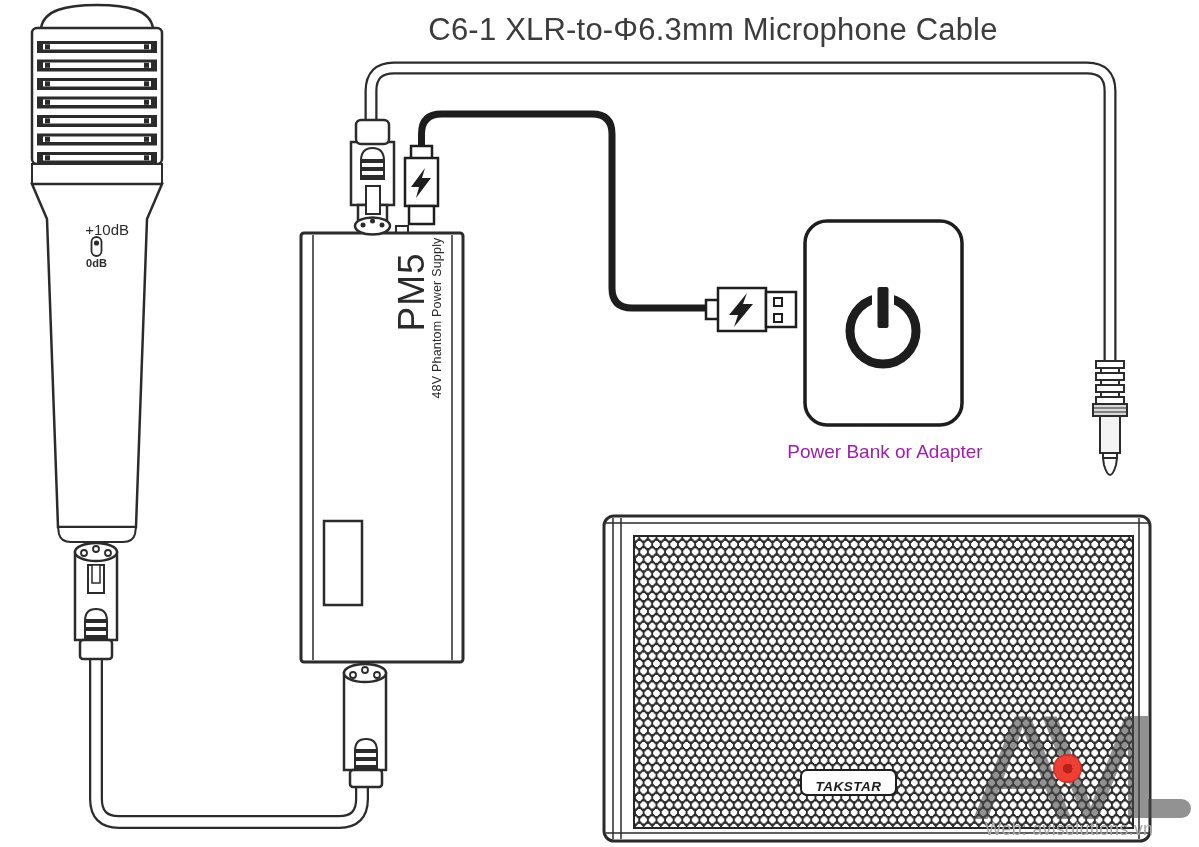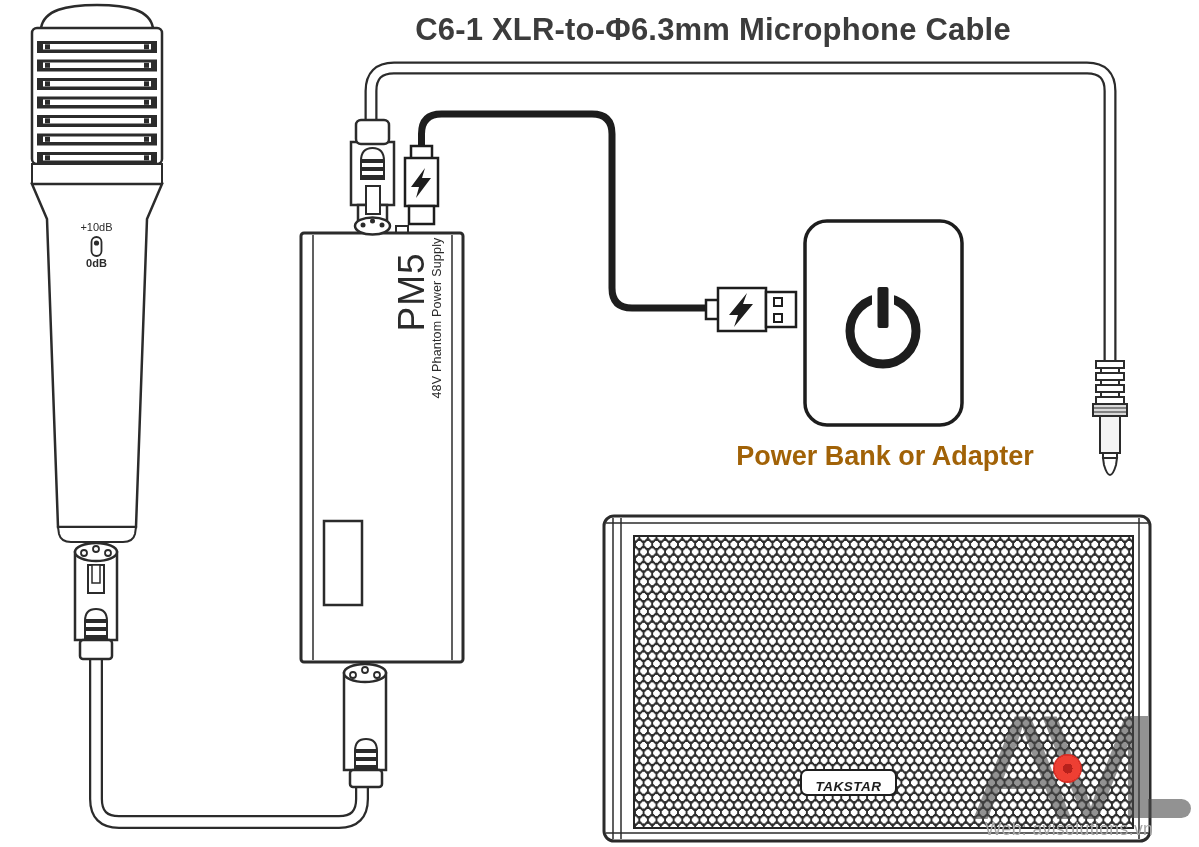--- a/index.html
+++ b/index.html
@@ -1,29 +1,29 @@
 <!DOCTYPE html>
 <html><head>
 <meta charset="utf-8">
 <style>
   html,body{margin:0;padding:0;background:#fff;}
   #canvas{position:relative;width:1199px;height:847px;background:#fff;overflow:hidden;
           font-family:"Liberation Sans","DejaVu Sans",sans-serif;}
   #art{position:absolute;left:0;top:0;}
   .ov{position:absolute;}
-  #title{left:363px;top:12px;width:700px;text-align:center;font-size:31px;font-weight:700;
+  #title{left:363px;top:12px;width:700px;text-align:center;font-size:31px;font-weight:400;
          color:#3c3c3c;letter-spacing:.2px;}
-  #gain-high{left:64px;top:221px;width:65px;text-align:center;font-size:11px;color:#2b2b2b;}
+  #gain-high{left:64px;top:221px;width:65px;text-align:right;font-size:15px;color:#2b2b2b;}
   #gain-low{left:64px;top:257px;width:65px;text-align:center;font-size:11px;color:#2b2b2b;font-weight:bold;}
   #pm5-model{left:312px;top:269px;width:200px;height:46px;line-height:46px;text-align:center;
              transform:rotate(-90deg);font-size:37px;font-weight:500;color:#2b2b2b;letter-spacing:1px;}
   #pm5-desc{left:337px;top:310px;width:200px;height:16px;line-height:16px;text-align:center;
             transform:rotate(-90deg);font-size:12.5px;color:#2b2b2b;letter-spacing:.2px;}
-  #power-label{left:707px;top:441px;width:356px;text-align:center;font-size:27px;
-               font-weight:700;color:#a16207;}
+  #power-label{left:707px;top:441px;width:356px;text-align:center;font-size:19px;
+               font-weight:400;color:#a21caf;}
   #mesh{left:633px;top:535px;width:497px;height:290px;border:2.5px solid #262626;
         background-color:#2e2e2e;
         background-image:
           radial-gradient(circle,#fff 0 3.2px,rgba(255,255,255,0) 3.5px),
           radial-gradient(circle,#fff 0 3.2px,rgba(255,255,255,0) 3.5px);
         background-size:8.6px 14.9px,8.6px 14.9px;
         background-position:0 0,4.3px 7.45px;}
   #takstar-badge{left:800px;top:769px;width:93px;height:23px;background:#fff;
                  border:2.5px solid #1d1d1d;border-radius:7px;display:flex;align-items:flex-end;
                  justify-content:center;font-size:13.5px;font-weight:bold;font-style:italic;

